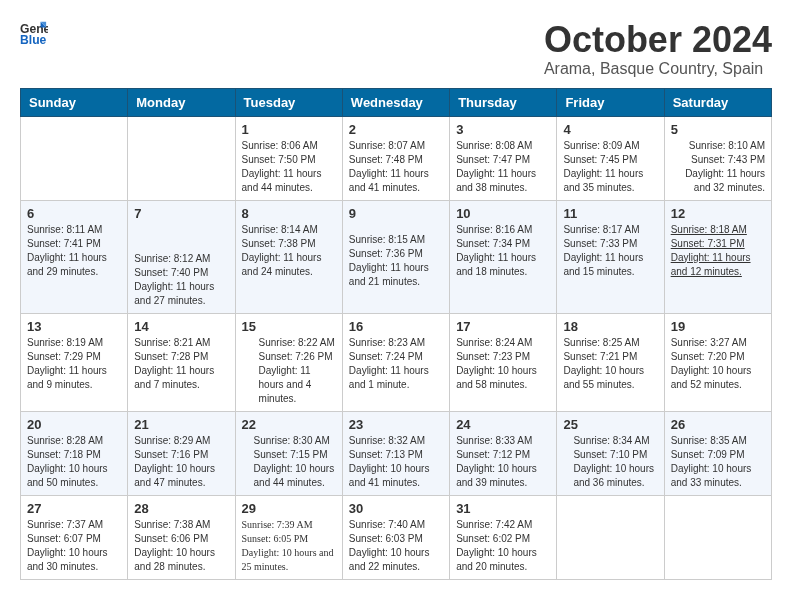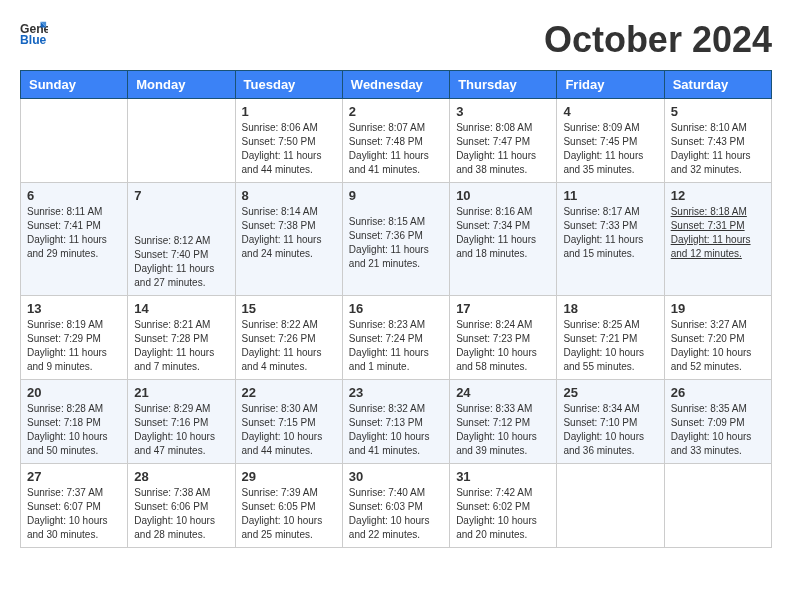--- a/index.html
+++ b/index.html
@@ -36,21 +36,21 @@
     .location-title {
       font-size: 16px;
       color: #555;
     }
     .calendar-table {
       width: 100%;
       border-collapse: collapse;
       border: 1px solid #ccc;
     }
     .calendar-table th {
-      background-color: #3b82f6;
+      background-color: #0369a1;
       color: #fff;
       font-size: 13px;
       font-weight: bold;
       text-align: left;
       padding: 6px 8px;
       border: 1px solid #1a5276;
     }
     .calendar-table td {
       vertical-align: top;
       border: 1px solid #ccc;
@@ -86,20 +86,21 @@
   <div class="logo">
     <svg class="logo-icon" viewBox="0 0 30 30">
       <text x="0" y="14" font-size="13" font-weight="bold" fill="#333">General</text>
       <text x="0" y="26" font-size="13" font-weight="bold" fill="#1565c0">Blue</text>
       <polygon points="22,2 28,8 22,8" fill="#1565c0"></polygon>
       <polygon points="22,2 28,2 28,8" fill="#4a90d9"></polygon>
     </svg>
   </div>
   <div class="title-area">
     <div class="month-title">October 2024</div>
+    <div class="location-title">Arama, Basque Country, Spain</div>
   </div>
 </div>
 
 <table class="calendar-table">
   <thead>
     <tr id="header-row">
         <th>Sunday</th>
         <th>Monday</th>
         <th>Tuesday</th>
         <th>Wednesday</th>
@@ -131,21 +132,21 @@
 Daylight: 11 hours and 38 minutes.</div>
         </td>
         <td>
           <span class="day-number">4</span>
           <div class="day-info" style="white-space: pre-line;">Sunrise: 8:09 AM
 Sunset: 7:45 PM
 Daylight: 11 hours and 35 minutes.</div>
         </td>
         <td>
           <span class="day-number">5</span>
-          <div class="day-info" style="white-space: pre-line;">Sunrise: 8:10 AM
+          <div class="day-info" style="white-space: pre-line; text-align: right;">Sunrise: 8:10 AM
 Sunset: 7:43 PM
 Daylight: 11 hours and 32 minutes.</div>
         </td>
       </tr>
       <tr>
         <td>
           <span class="day-number">6</span>
           <div class="day-info" style="white-space: pre-line;">Sunrise: 8:11 AM
 Sunset: 7:41 PM
 Daylight: 11 hours and 29 minutes.</div>
@@ -195,21 +196,21 @@
 Daylight: 11 hours and 9 minutes.</div>
         </td>
         <td>
           <span class="day-number">14</span>
           <div class="day-info" style="white-space: pre-line;">Sunrise: 8:21 AM
 Sunset: 7:28 PM
 Daylight: 11 hours and 7 minutes.</div>
         </td>
         <td>
           <span class="day-number">15</span>
-          <div class="day-info" style="white-space: pre-line;">Sunrise: 8:22 AM
+          <div class="day-info" style="white-space: pre-line; margin-left: 17px;">Sunrise: 8:22 AM
 Sunset: 7:26 PM
 Daylight: 11 hours and 4 minutes.</div>
         </td>
         <td>
           <span class="day-number">16</span>
           <div class="day-info" style="white-space: pre-line;">Sunrise: 8:23 AM
 Sunset: 7:24 PM
 Daylight: 11 hours and 1 minute.</div>
         </td>
         <td>
@@ -239,39 +240,39 @@
 Daylight: 10 hours and 50 minutes.</div>
         </td>
         <td>
           <span class="day-number">21</span>
           <div class="day-info" style="white-space: pre-line;">Sunrise: 8:29 AM
 Sunset: 7:16 PM
 Daylight: 10 hours and 47 minutes.</div>
         </td>
         <td>
           <span class="day-number">22</span>
-          <div class="day-info" style="white-space: pre-line;">Sunrise: 8:30 AM
+          <div class="day-info" style="white-space: pre-line; margin-left: 12px;">Sunrise: 8:30 AM
 Sunset: 7:15 PM
 Daylight: 10 hours and 44 minutes.</div>
         </td>
         <td>
           <span class="day-number">23</span>
           <div class="day-info" style="white-space: pre-line;">Sunrise: 8:32 AM
 Sunset: 7:13 PM
 Daylight: 10 hours and 41 minutes.</div>
         </td>
         <td>
           <span class="day-number">24</span>
           <div class="day-info" style="white-space: pre-line;">Sunrise: 8:33 AM
 Sunset: 7:12 PM
 Daylight: 10 hours and 39 minutes.</div>
         </td>
         <td>
           <span class="day-number">25</span>
-          <div class="day-info" style="white-space: pre-line;">Sunrise: 8:34 AM
+          <div class="day-info" style="white-space: pre-line; margin-left: 10px;">Sunrise: 8:34 AM
 Sunset: 7:10 PM
 Daylight: 10 hours and 36 minutes.</div>
         </td>
         <td>
           <span class="day-number">26</span>
           <div class="day-info" style="white-space: pre-line;">Sunrise: 8:35 AM
 Sunset: 7:09 PM
 Daylight: 10 hours and 33 minutes.</div>
         </td>
       </tr>
@@ -283,21 +284,21 @@
 Daylight: 10 hours and 30 minutes.</div>
         </td>
         <td>
           <span class="day-number">28</span>
           <div class="day-info" style="white-space: pre-line;">Sunrise: 7:38 AM
 Sunset: 6:06 PM
 Daylight: 10 hours and 28 minutes.</div>
         </td>
         <td>
           <span class="day-number">29</span>
-          <div class="day-info" style="white-space: pre-line;">Sunrise: 7:39 AM
+          <div class="day-info" style="white-space: pre-line; font-family: Liberation Serif, serif;">Sunrise: 7:39 AM
 Sunset: 6:05 PM
 Daylight: 10 hours and 25 minutes.</div>
         </td>
         <td>
           <span class="day-number">30</span>
           <div class="day-info" style="white-space: pre-line;">Sunrise: 7:40 AM
 Sunset: 6:03 PM
 Daylight: 10 hours and 22 minutes.</div>
         </td>
         <td>

